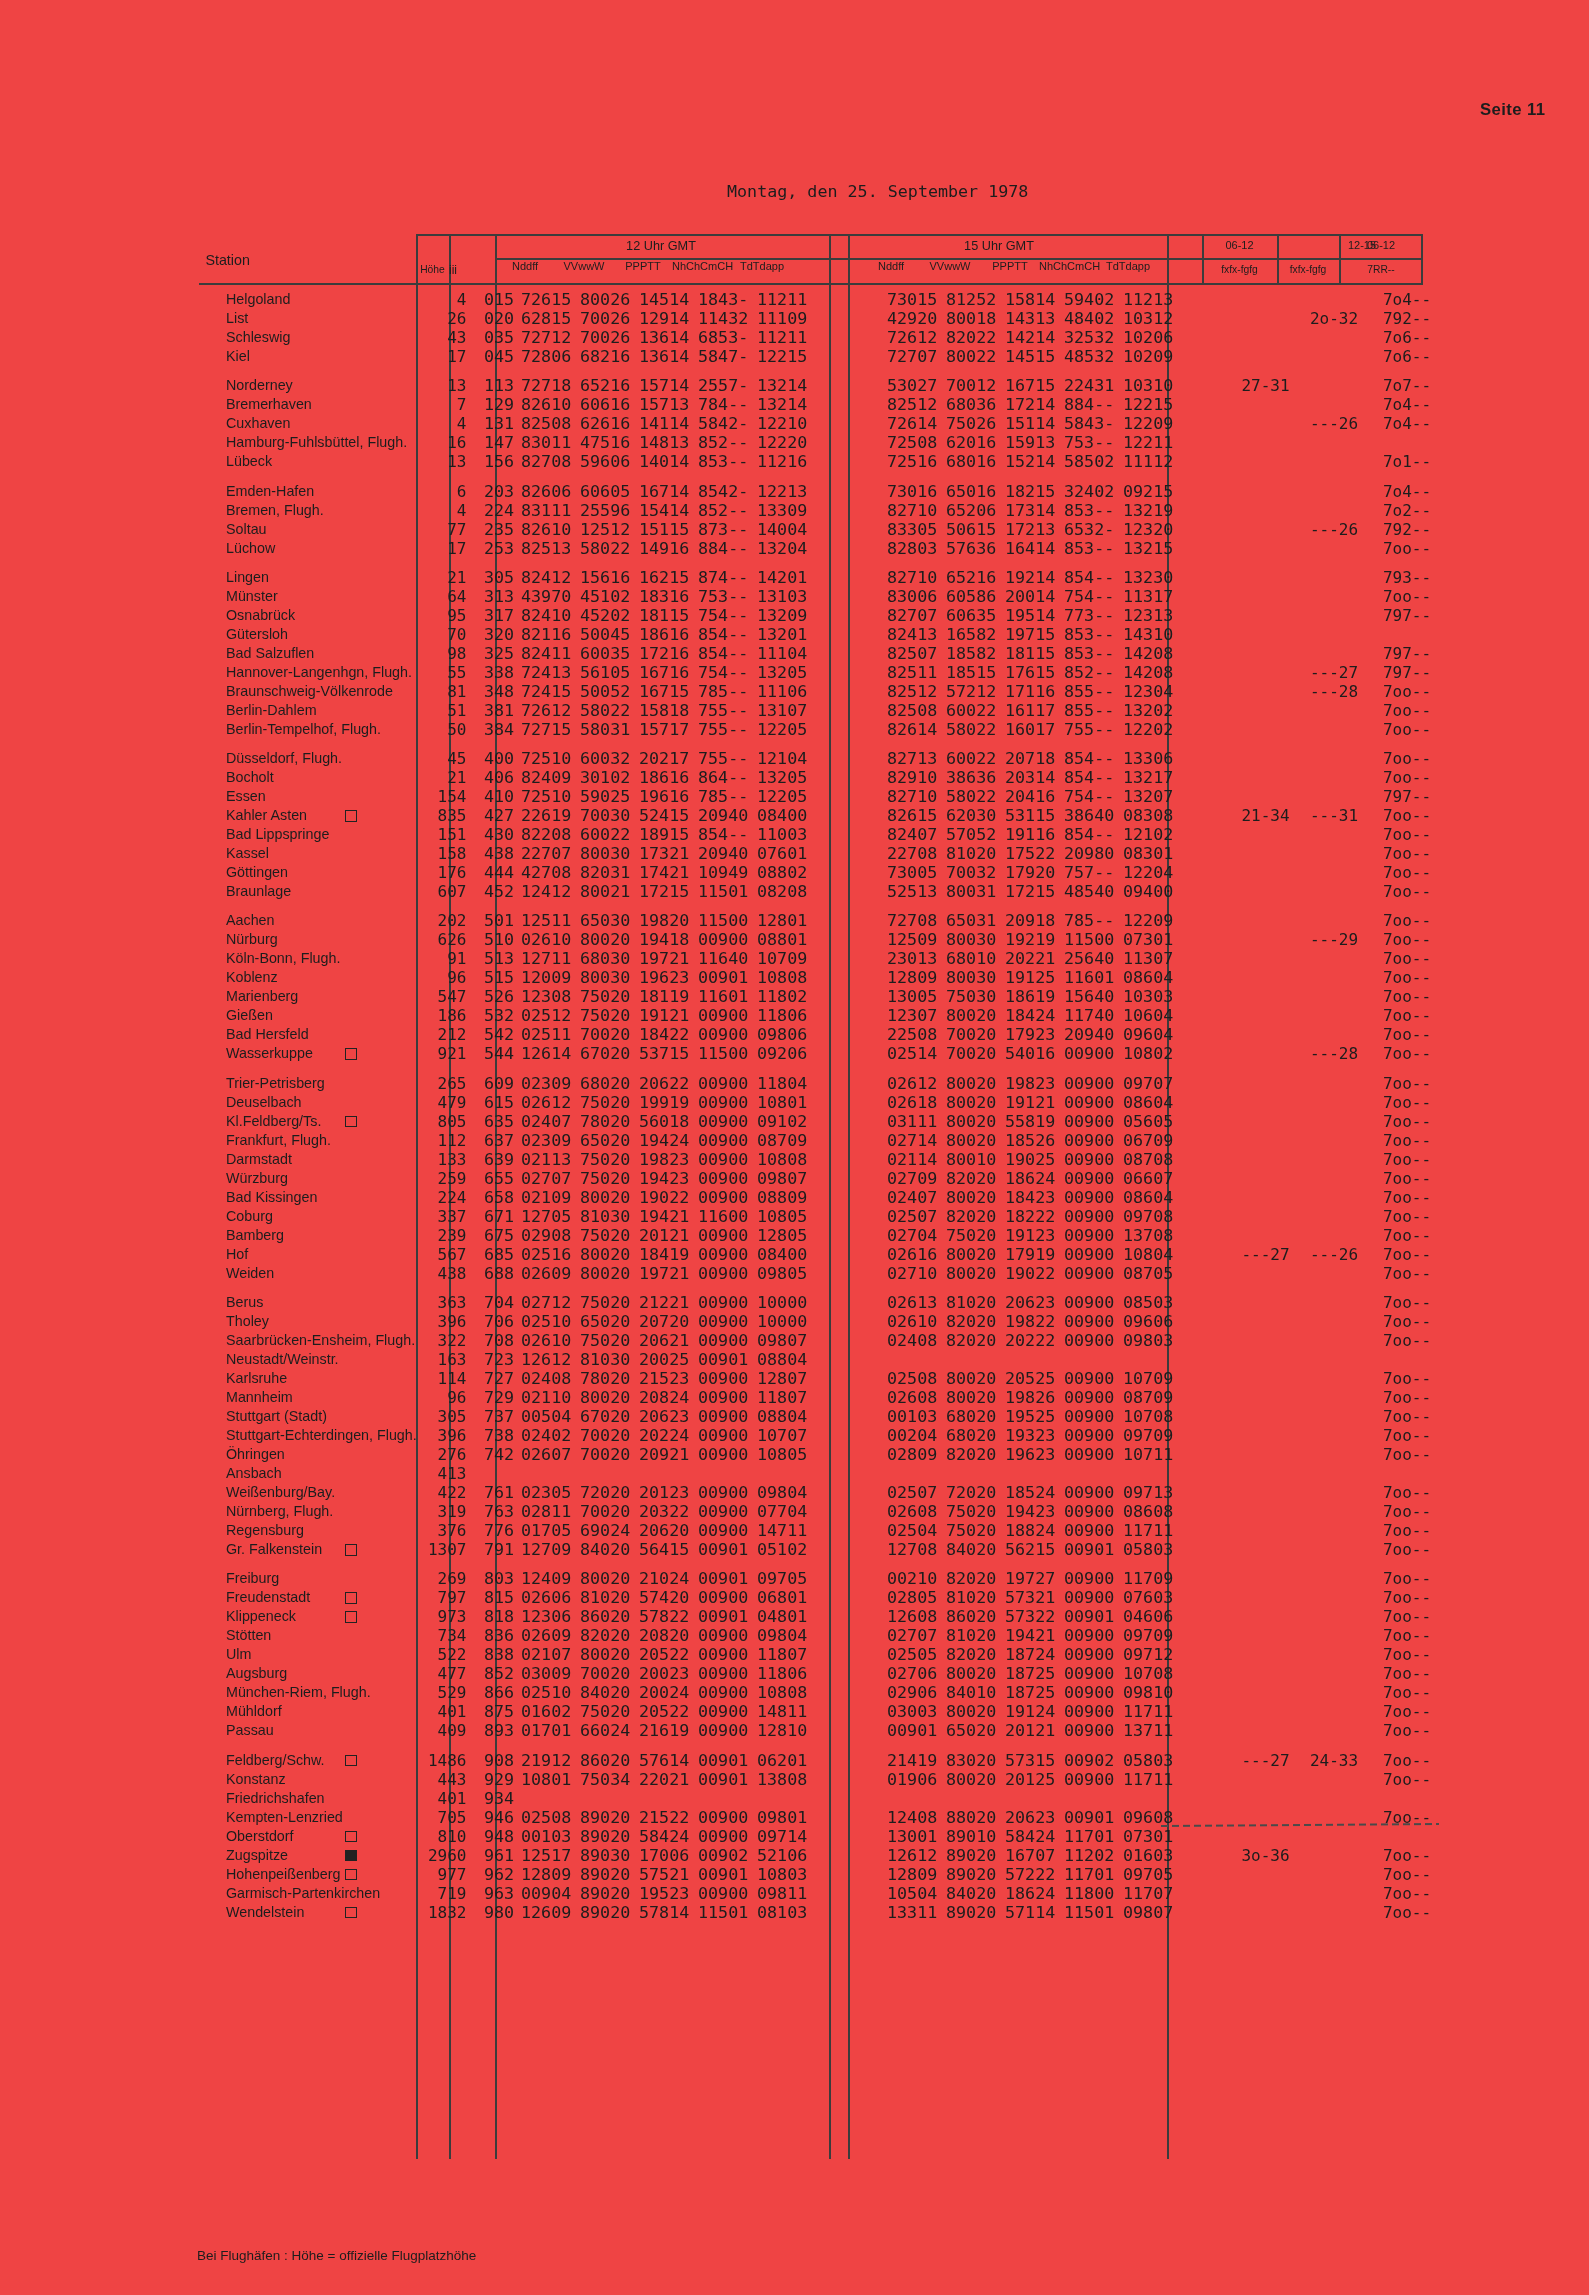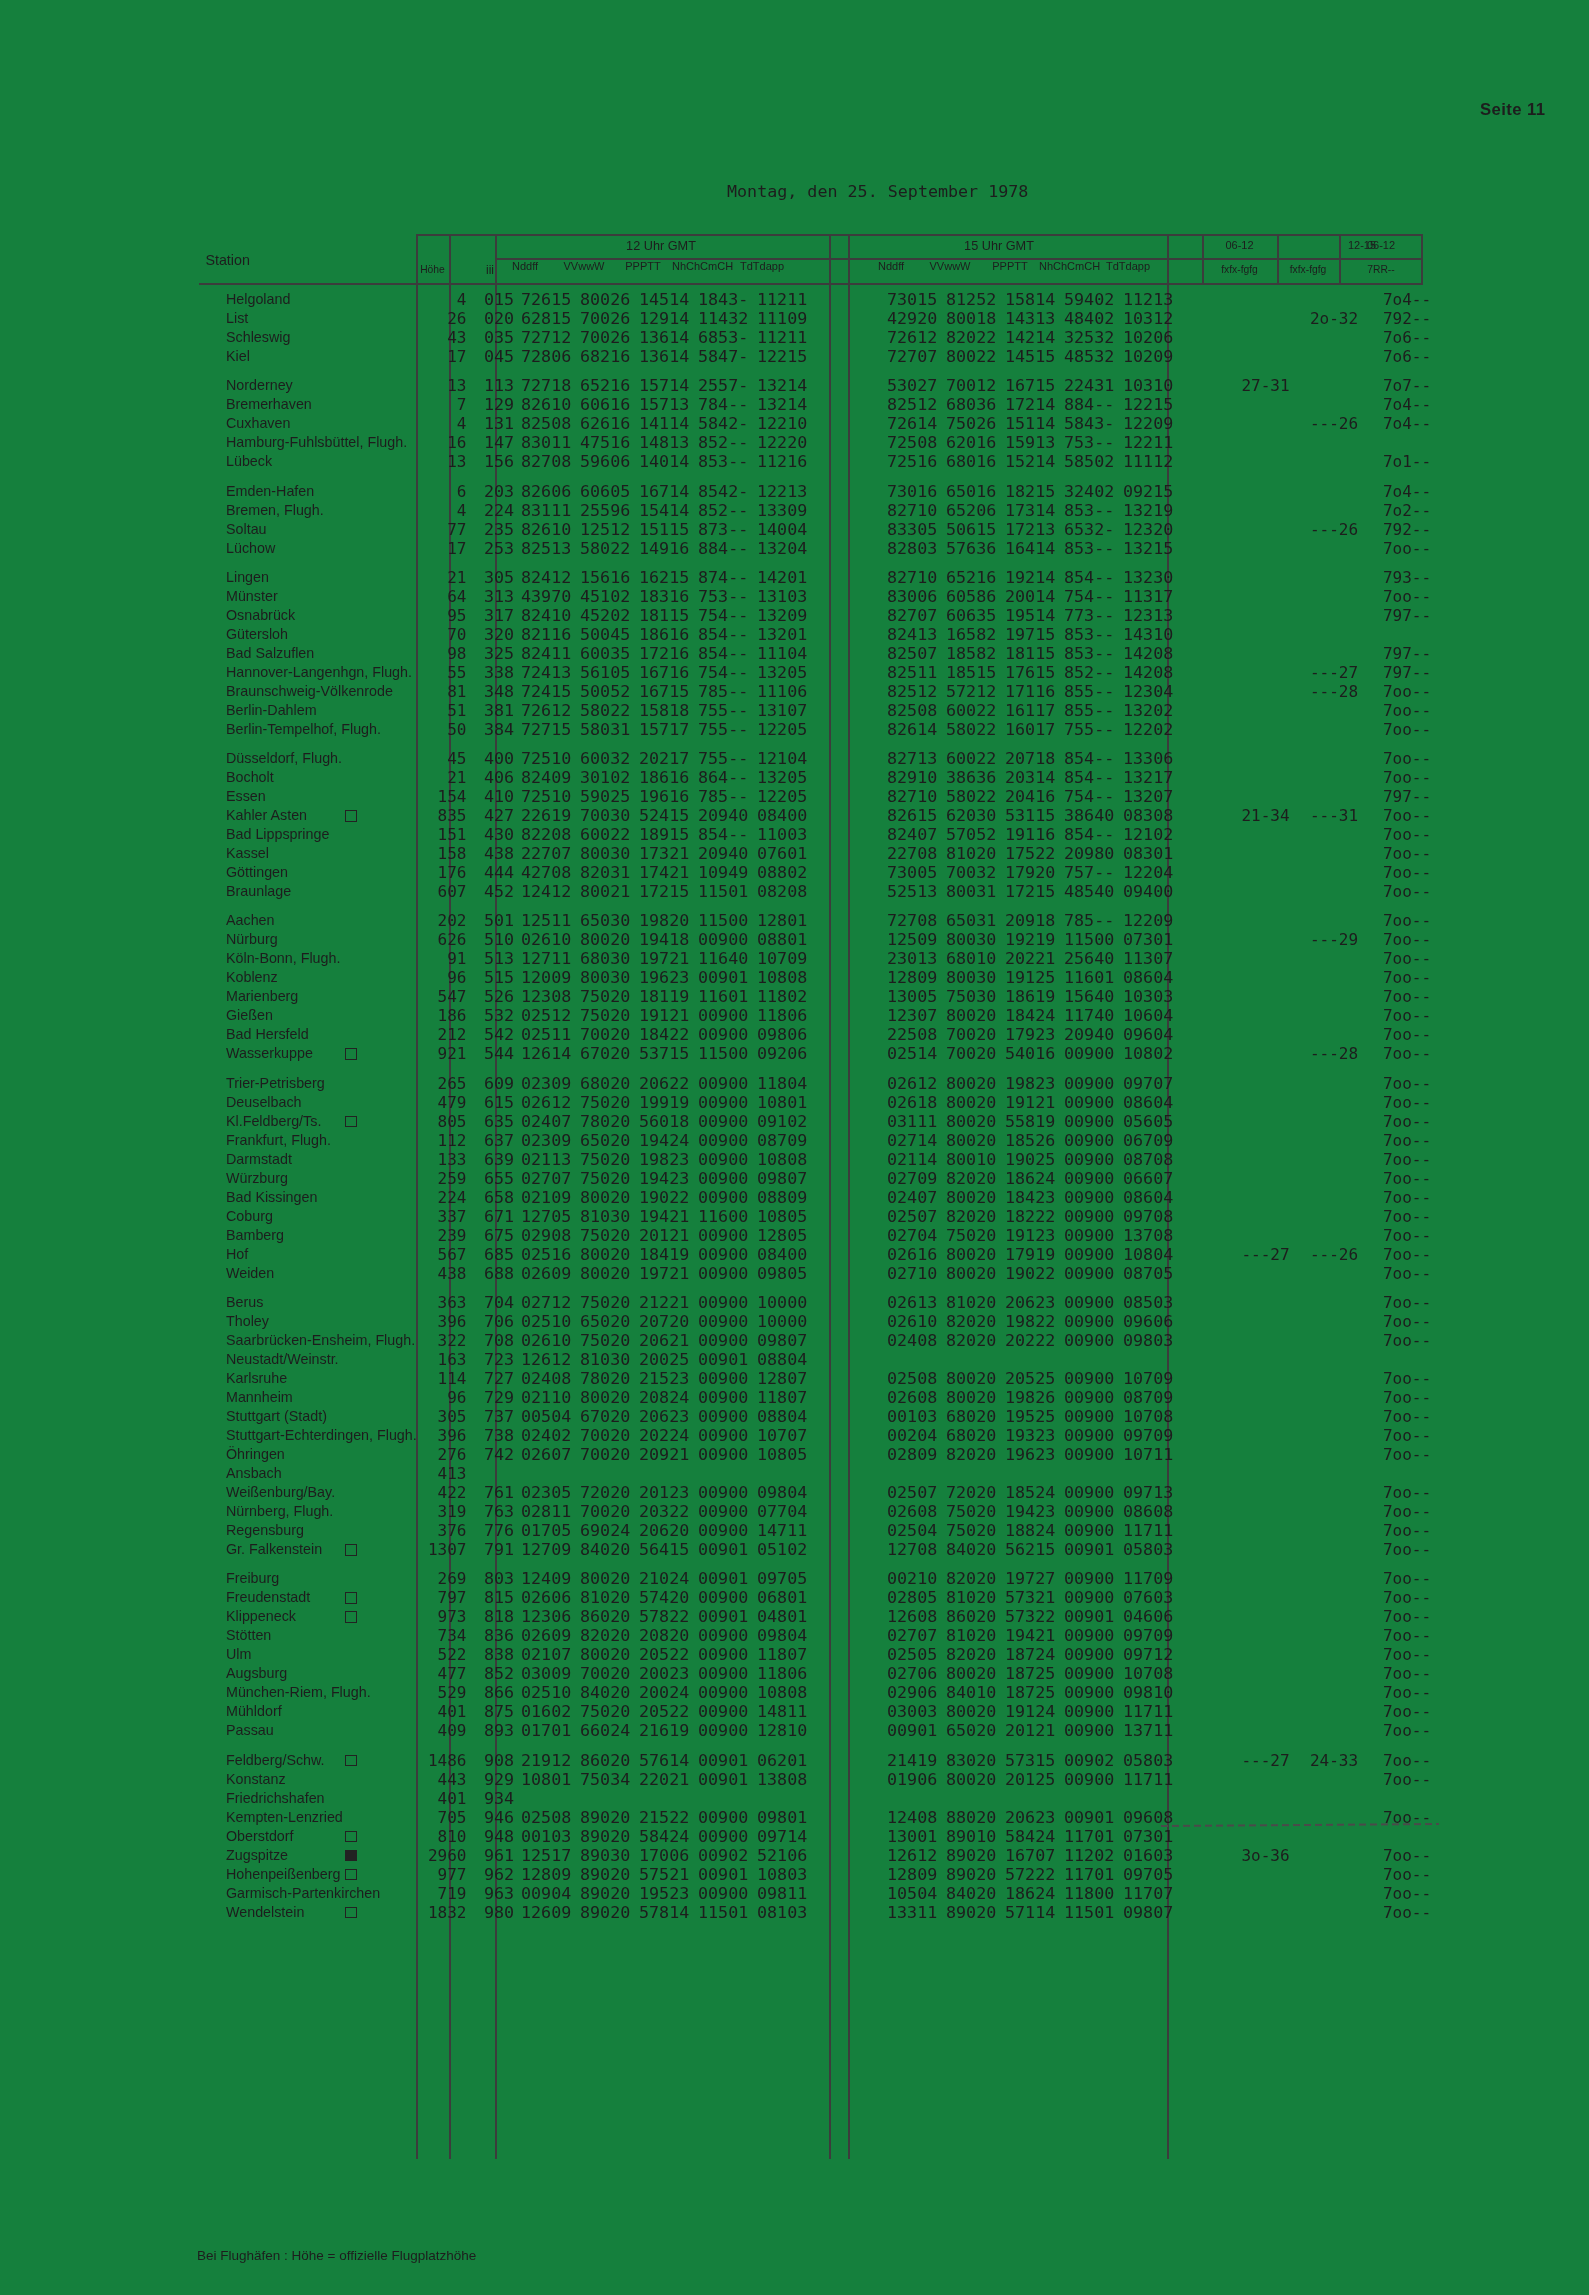--- a/index.html
+++ b/index.html
@@ -1,30 +1,30 @@
 <!DOCTYPE html>
 <html style="font-size:12.7px"><head>
 <meta charset="utf-8">
 <style>
   html,body{margin:0;padding:0;background:#e6e6e3;}
-  .page{position:relative;width:1590px;height:2295px;background:#15803d;color:#1d1d1d;
+  .page{position:relative;width:1590px;height:2295px;background:#ef4444;color:#1d1d1d;
         font-family:"Liberation Sans",sans-serif;overflow:hidden;}
   .page-number{position:absolute;top:100px;left:1480px;font-weight:bold;font-size:16.7px;letter-spacing:0.4px;}
   .doc-title{position:absolute;top:181px;left:727px;font-family:"DejaVu Sans Mono",monospace;font-size:16.7px;}
   .table-wrap{position:absolute;top:234px;left:199px;width:1224px;height:1925px;}
   .vline{position:absolute;top:0;bottom:0;width:1.6px;background:#3c3c3c;}
   .vline-h{position:absolute;top:0;height:51px;width:1.6px;background:#3c3c3c;}
   .hline{position:absolute;height:1.6px;background:#3c3c3c;}
   .hl-top{top:0;left:217px;right:0;}
   .hl-mid{top:24px;left:296px;right:0;}
   .hl-bot{top:49px;left:0;right:0;}
   .hlabel{position:absolute;white-space:nowrap;}
   .station-h{left:6.4px;top:17.5px;font-size:14.3px;}
   .hoehe-h{left:215px;width:37px;top:30px;font-size:10.3px;text-align:center;}
-  .iii-h{left:250px;width:45px;top:29px;font-size:12px;text-align:right;}
+  .iii-h{left:250px;width:45px;top:29px;font-size:12px;text-align:left;}
   .g12-h{left:296px;width:332px;top:4.8px;font-size:12.7px;text-align:center;}
   .g15-h{left:650px;width:300px;top:4.8px;font-size:12.7px;text-align:center;}
   .obs-h{top:26px;width:60px;font-size:11px;text-align:center;}
   .rt-h{top:4.8px;font-size:11px;text-align:center;}
   .rt-s{top:30px;font-size:10.3px;text-align:center;}
   .tbody{position:absolute;top:56px;left:0;width:1224px;margin-left:27px;}
   .grp + .grp{margin-top:10.3px;}
   .row{display:grid;grid-template-columns:201px 49px 45px 332px 34px 306px 35px 75px 62px 84px;
        height:19px;line-height:19px;}
   .c{white-space:nowrap;overflow:visible;}

